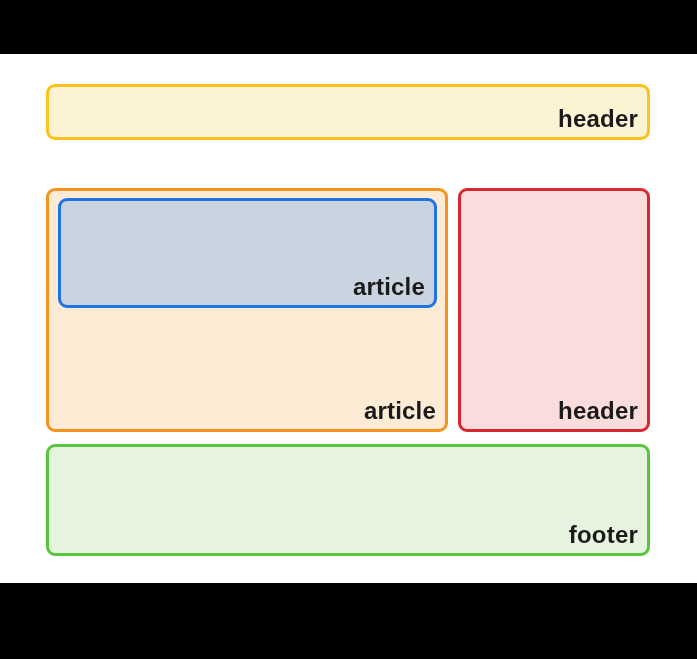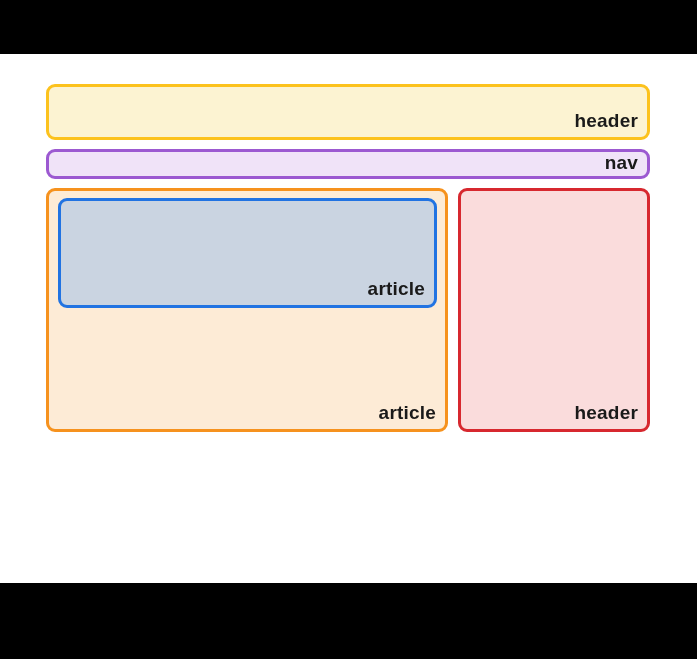--- a/index.html
+++ b/index.html
@@ -26,21 +26,21 @@
   .letterbox-top { top: 0; height: 54px; }
   .letterbox-bottom { top: 583px; height: 76px; }
   .box {
     position: absolute;
     border: 3px solid #000;
     border-radius: 9px;
   }
   .box-label {
     position: absolute;
     right: 9px; bottom: 5px;
-    font-size: 19px;
+    font-size: 24px;
     font-weight: 700;
     color: #1a1a1a;
     letter-spacing: 0.2px;
     line-height: 1.1;
     white-space: nowrap;
   }
   .box-label--tight { bottom: 2px; }
   
   .box-header  { left: 46px;  top: 84px;  width: 604px; height: 56px;  }
   .box-nav     { left: 46px;  top: 149px; width: 604px; height: 30px;  }
@@ -55,31 +55,31 @@
 <div class="stage">
 
   <div class="letterbox letterbox-top"></div>
 
   <div class="canvas"></div>
 
   <div class="box box-header" style="background-color: rgb(252, 243, 210); border-color: rgb(252, 194, 29);">
     <span class="box-label">header</span>
   </div>
 
-  <div class="box box-nav" style="background-color: rgb(240, 227, 248); border-color: rgb(156, 89, 209);">
-    <span class="box-label box-label--tight">nav</span>
-  </div>
 
   <div class="box box-section" style="background-color: rgb(253, 235, 214); border-color: rgb(246, 146, 30);">
     <div class="box box-article" style="background-color: rgb(202, 212, 225); border-color: rgb(33, 115, 226);">
       <span class="box-label">article</span>
     </div>
     <span class="box-label">article</span>
   </div>
 
   <div class="box box-aside" style="background-color: rgb(250, 220, 220); border-color: rgb(215, 40, 47);">
     <span class="box-label">header</span>
   </div>
 
+  <div class="box box-footer" style="background-color: rgb(230, 244, 223); border-color: rgb(87, 198, 61);">
+    <span class="box-label">footer</span>
+  </div>
 
   <div class="letterbox letterbox-bottom"></div>
 
 </div>
 
 </body></html>

